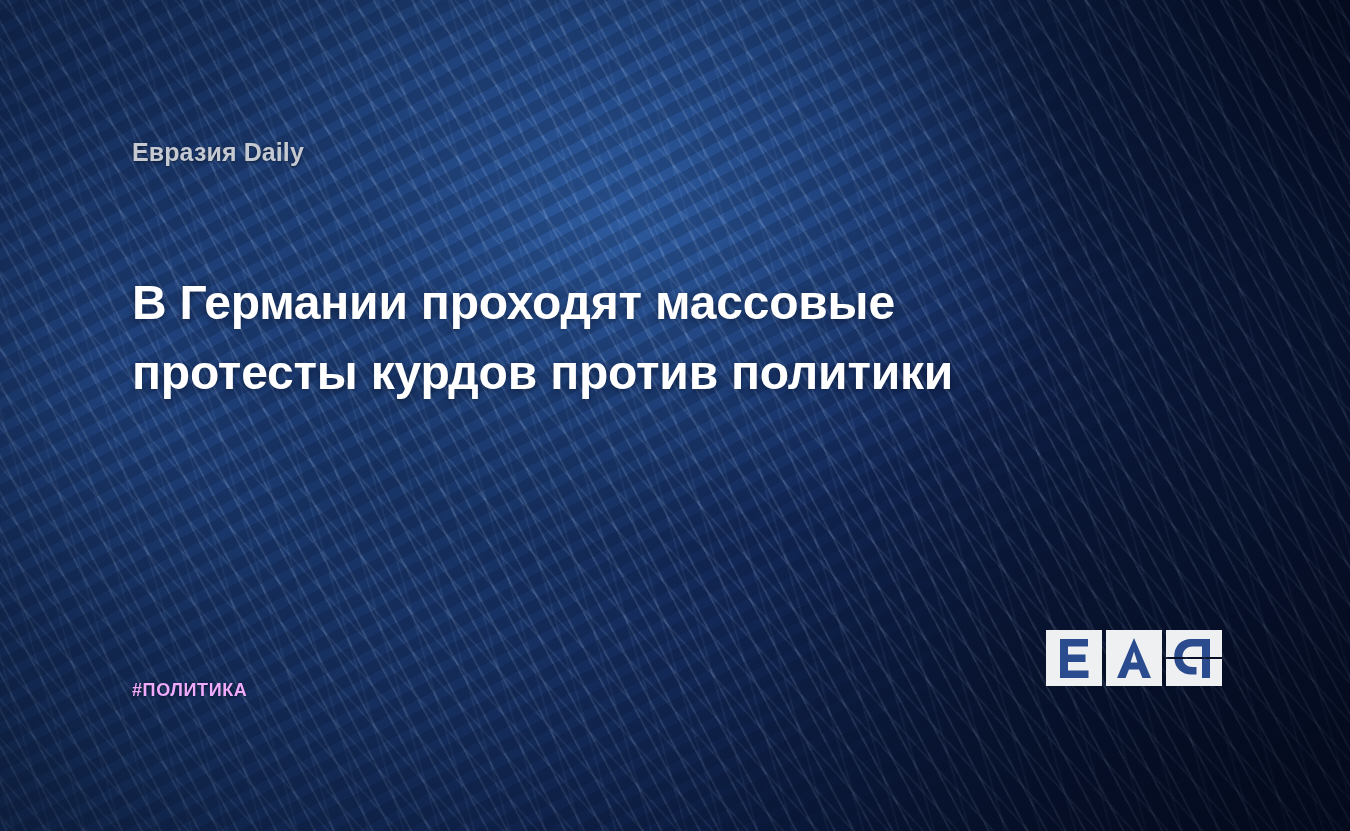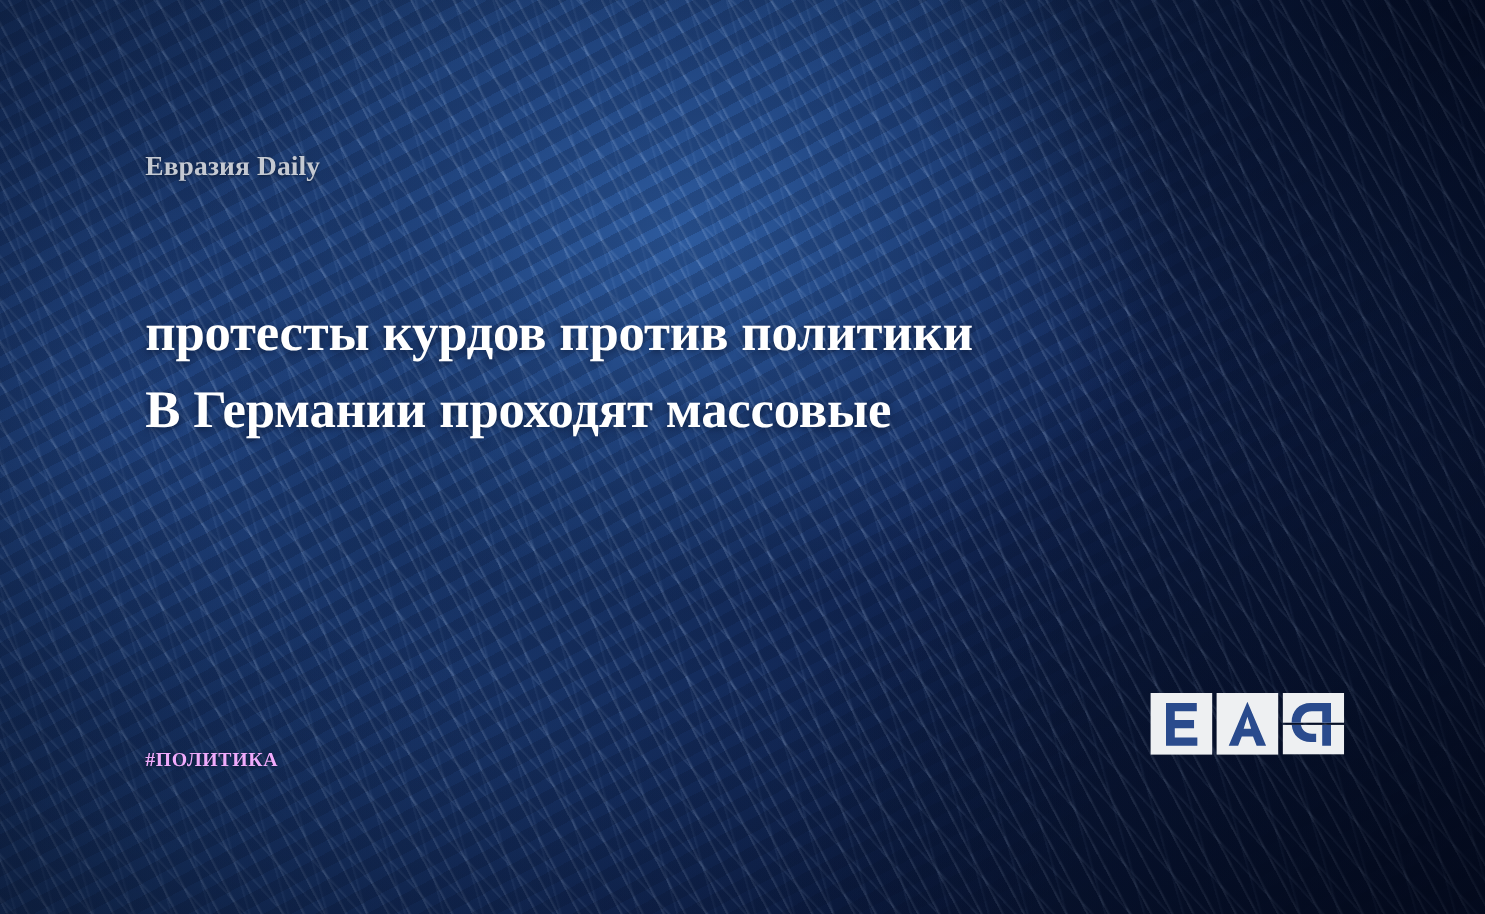--- a/index.html
+++ b/index.html
@@ -8,21 +8,20 @@
     overflow:hidden;
     background:#071430;
     font-family:"Liberation Sans", sans-serif;
   }
 
   #card {
     position:relative;
     width:1350px; height:831px;
     overflow:hidden;
     background:#0b1c40;
-    font-family:Liberation Serif, serif;
   }
 
   
   .bg-layer { position:absolute; inset:0; }
 
   
   .bg-base {
     background:
       radial-gradient(ellipse 620px 460px at 46% 26%, rgba(46,92,160,.95) 0%, rgba(36,74,136,.6) 38%, rgba(20,44,92,0) 72%),
       radial-gradient(ellipse 520px 520px at 8% 44%, rgba(34,70,132,.85) 0%, rgba(22,48,98,.35) 55%, rgba(14,32,70,0) 80%),
@@ -155,22 +154,22 @@
   <div class="bg-layer trails-b"></div>
   <div class="bg-layer trails-c"></div>
   <div class="bg-layer trails-dash"></div>
   <div class="bg-layer bg-vignette"></div>
 
   <div class="content">
 
     <div class="brand">Евразия Daily</div>
 
     <div class="headline">
+      <span class="ln">В Германии проходят массовые</span>
       <span class="ln">протесты курдов против политики</span>
-      <span class="ln">В Германии проходят массовые</span>
     </div>
 
     <div class="tag">#ПОЛИТИКА</div>
 
     <div class="logo">
 
       <div class="logo-tile">
         <svg viewBox="0 0 56 56">
           <path fill="#2a4b8d" d="M14 9 h28 v7.5 h-20 v8 h17.5 v7.5 h-17.5 v8.5 h20.5 v7.5 h-28.5 z"></path>
         </svg>

